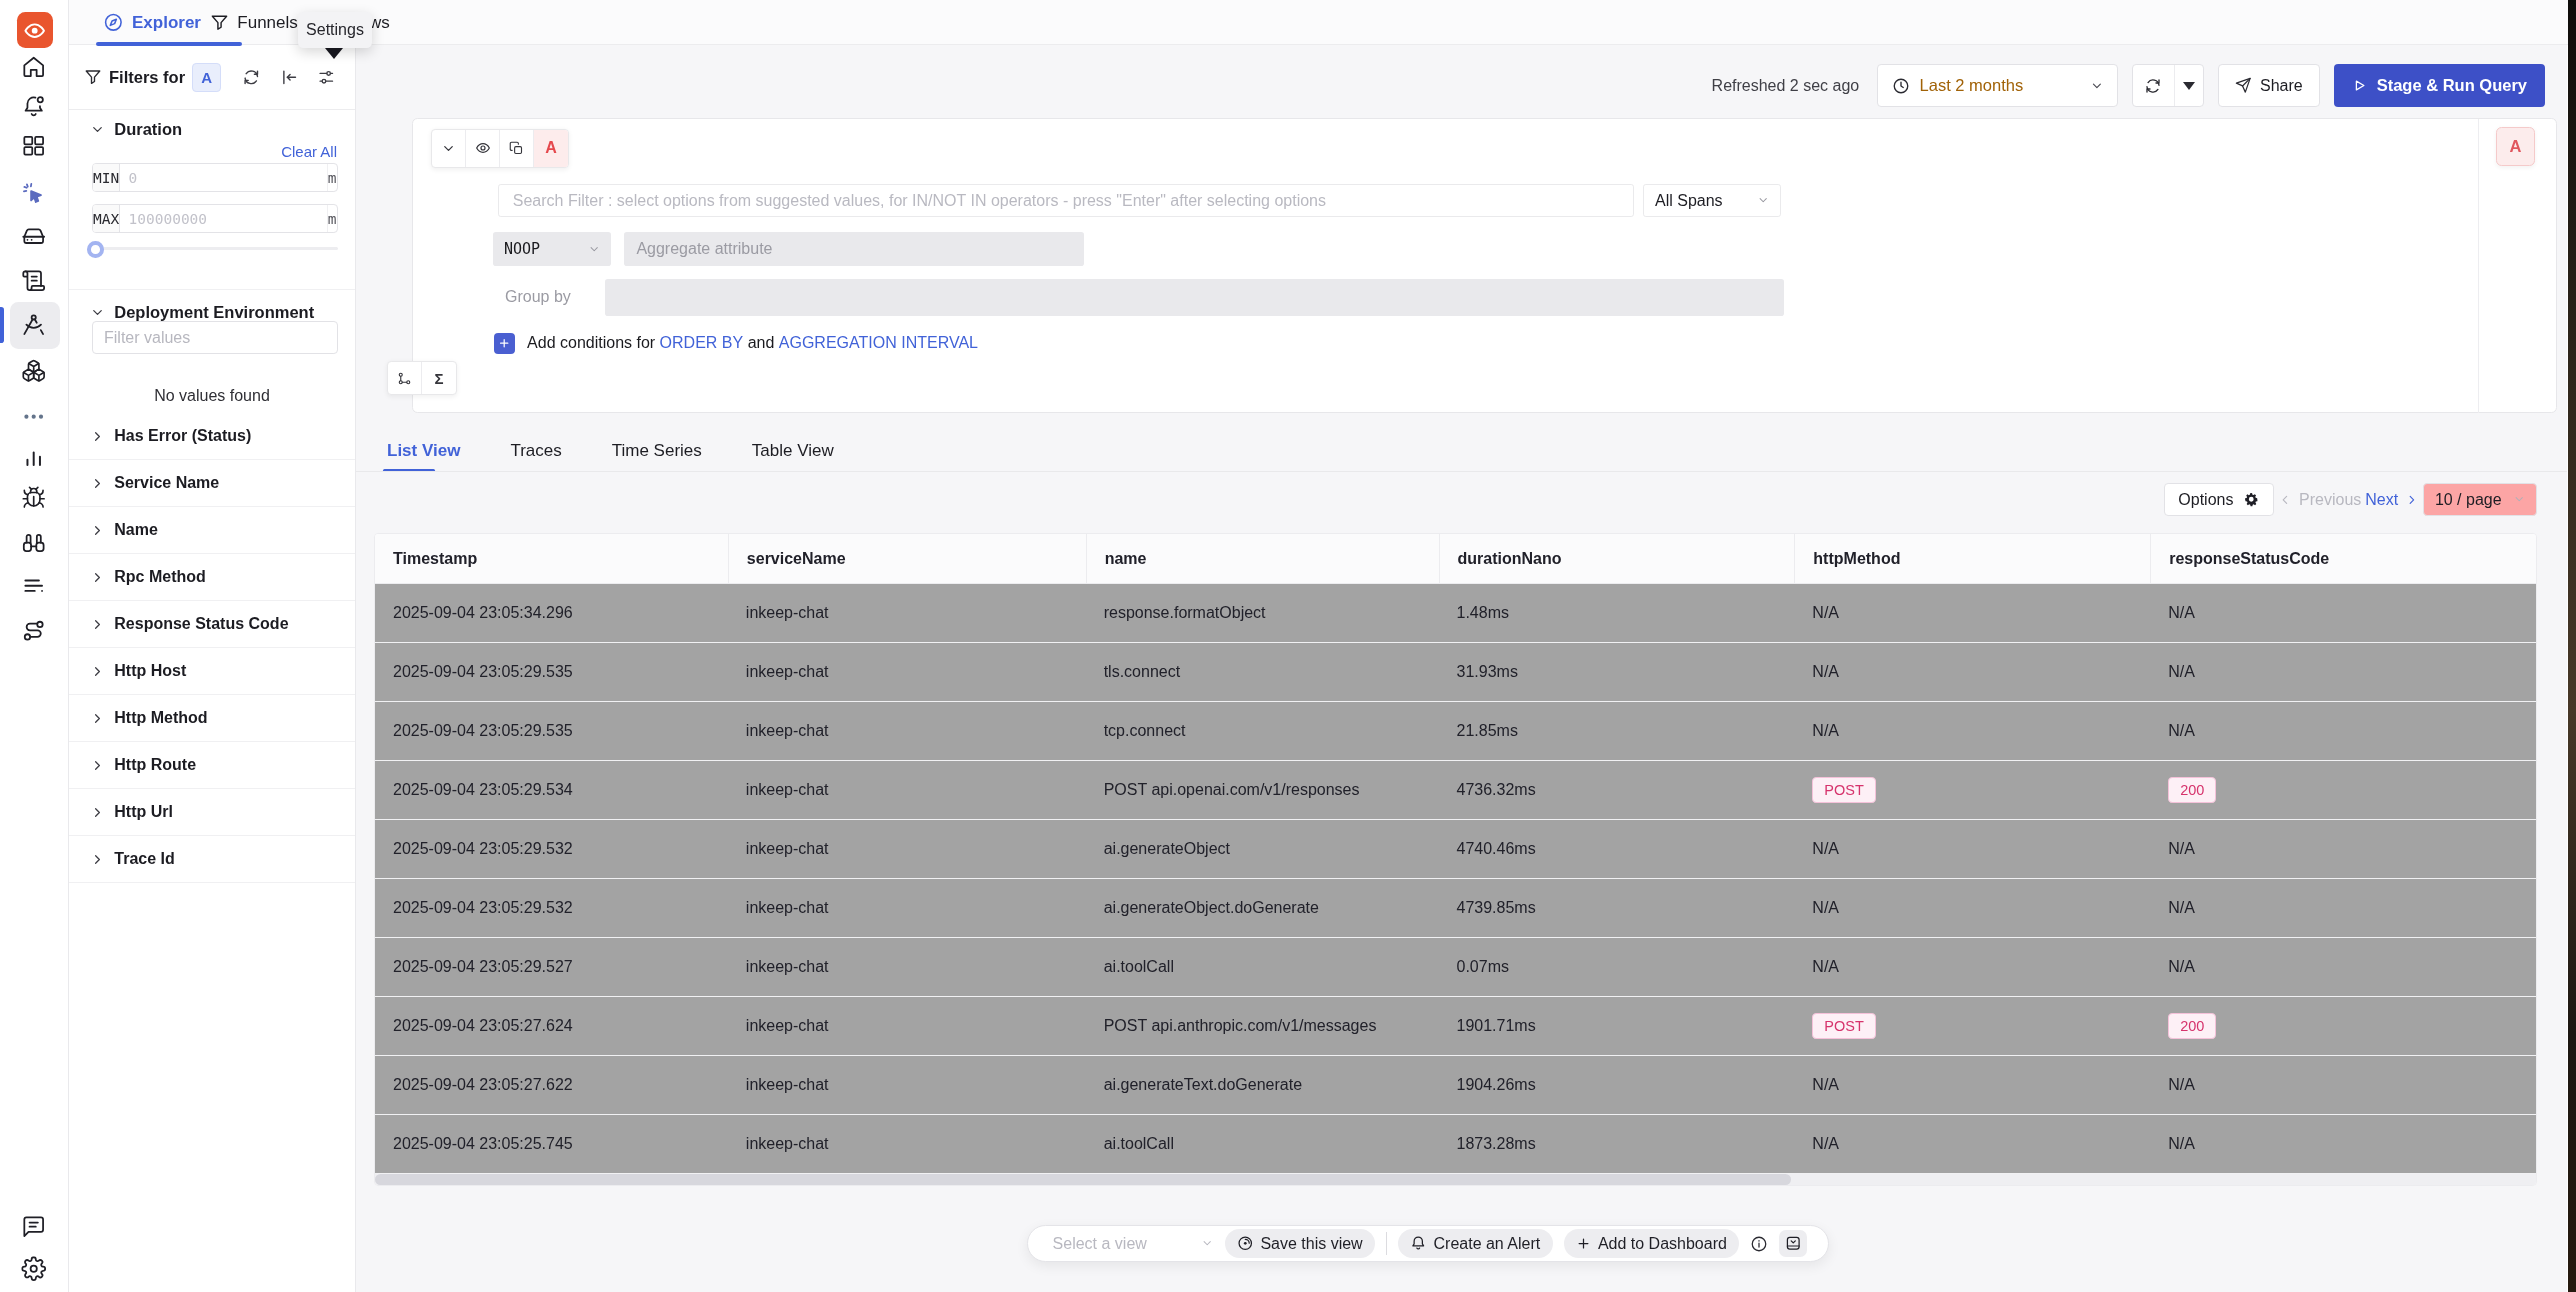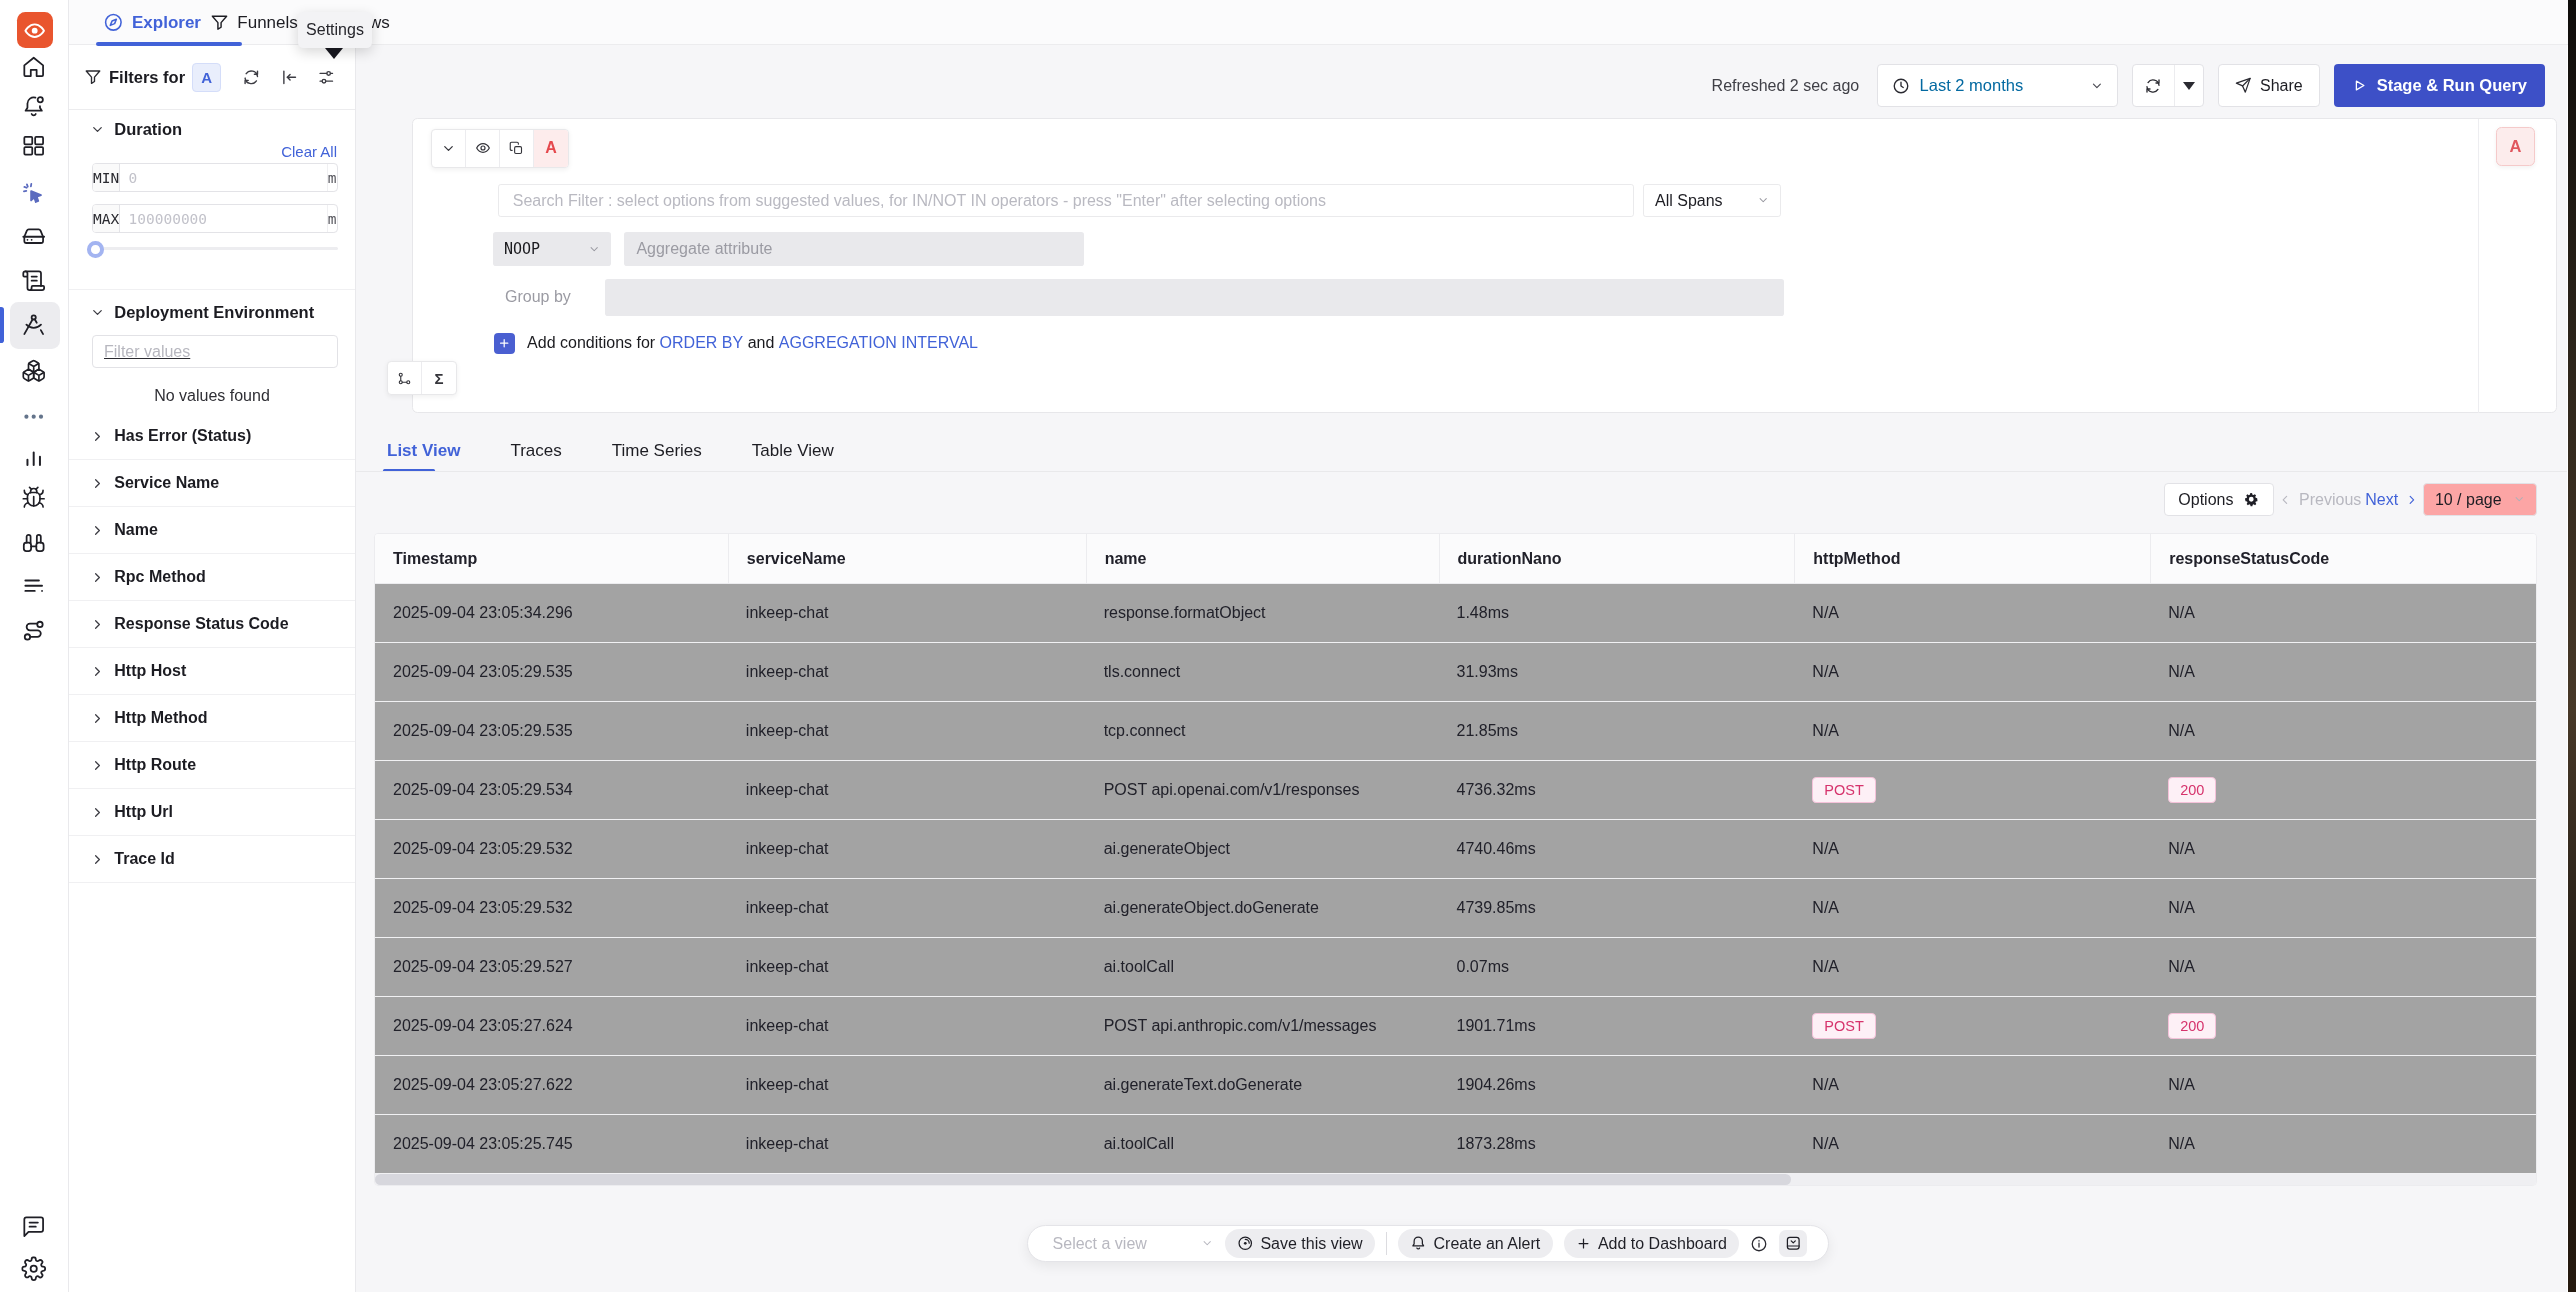--- a/index.html
+++ b/index.html
@@ -55,21 +55,21 @@
   .fsec span { margin-left:9.6px; font-size:16px; font-weight:700; color:#1c1c22; }
   #filter-sections { position:absolute; left:0; top:368px; width:100%; }
 
   
   .main { position:absolute; left:355px; top:45px; width:2212px; height:1247px; background:#f6f6f8; }
 
   .hdr { position:absolute; top:19px; right:22px; height:43px; display:flex; gap:13.8px; align-items:center; }
   .refreshed { font-size:16px; color:#3f3f46; margin-right:4.1px; }
   .btn-white { height:43px; background:#fff; border:0.7px solid #e2e2e6; border-radius:4.1px; display:flex; align-items:center; }
   .time-btn { width:241px; padding:0 13.8px; gap:9.6px; }
-  .time-btn .tlabel { font-size:16.5px; color:#0369a1; flex:1; }
+  .time-btn .tlabel { font-size:16.5px; color:#a16207; flex:1; }
   .refresh-split { width:72px; }
   .refresh-split .cell { height:100%; display:flex; align-items:center; justify-content:center; }
   .refresh-split .c1 { width:41px; }
   .refresh-split .c2 { width:29px; border-left:0.7px solid #ececef; }
   .caret-down { width:0; height:0; border-left:6.2px solid transparent; border-right:6.2px solid transparent; border-top:8.3px solid #2a2a31; }
   .share-btn { padding:0 16.5px; gap:8.3px; font-size:16px; color:#1d1d23; }
   .run-btn { height:43px; background:#3D50C7; border-radius:4.1px; color:#fff; display:flex; align-items:center; padding:0 18px; gap:9.6px; font-size:16.5px; font-weight:600; }
 
   
   .qcard { position:absolute; left:57px; top:73px; width:2145px; height:295px; background:#fff; border:0.7px solid #e7e7ea; border-radius:5.5px; }
@@ -332,21 +332,21 @@
     <div class="slider-track" style="top:202px"></div>
     <div class="slider-handle" style="left:18px; top:196px"></div>
     <div class="f-divider" style="top:244px"></div>
 
     <div class="sec-title-row" style="top:252px; height:30px; padding-left:20.7px;">
       <svg class="chev" width="15" height="15" viewBox="0 0 24 24" fill="none" stroke="currentColor" stroke-width="2" stroke-linecap="round" stroke-linejoin="round">
           <path d="m6 9 6 6 6-6"></path>
         </svg>
       <span class="sec-title">Deployment Environment</span>
     </div>
-    <input class="filter-input" style="top: 290px; text-decoration: underline;" placeholder="Filter values">
+    <input class="filter-input" style="top: 276px;" placeholder="Filter values">
     <div class="no-values" style="top:342px">No values found</div>
 
     <div id="filter-sections">
         <div class="fsec">
           <svg width="15" height="15" viewBox="0 0 24 24" fill="none" stroke="#3c3c43" stroke-width="2" stroke-linecap="round" stroke-linejoin="round">
             <path d="m9 6 6 6-6 6"></path>
           </svg>
           <span>Has Error (Status)</span>
         </div>
         <div class="fsec">

